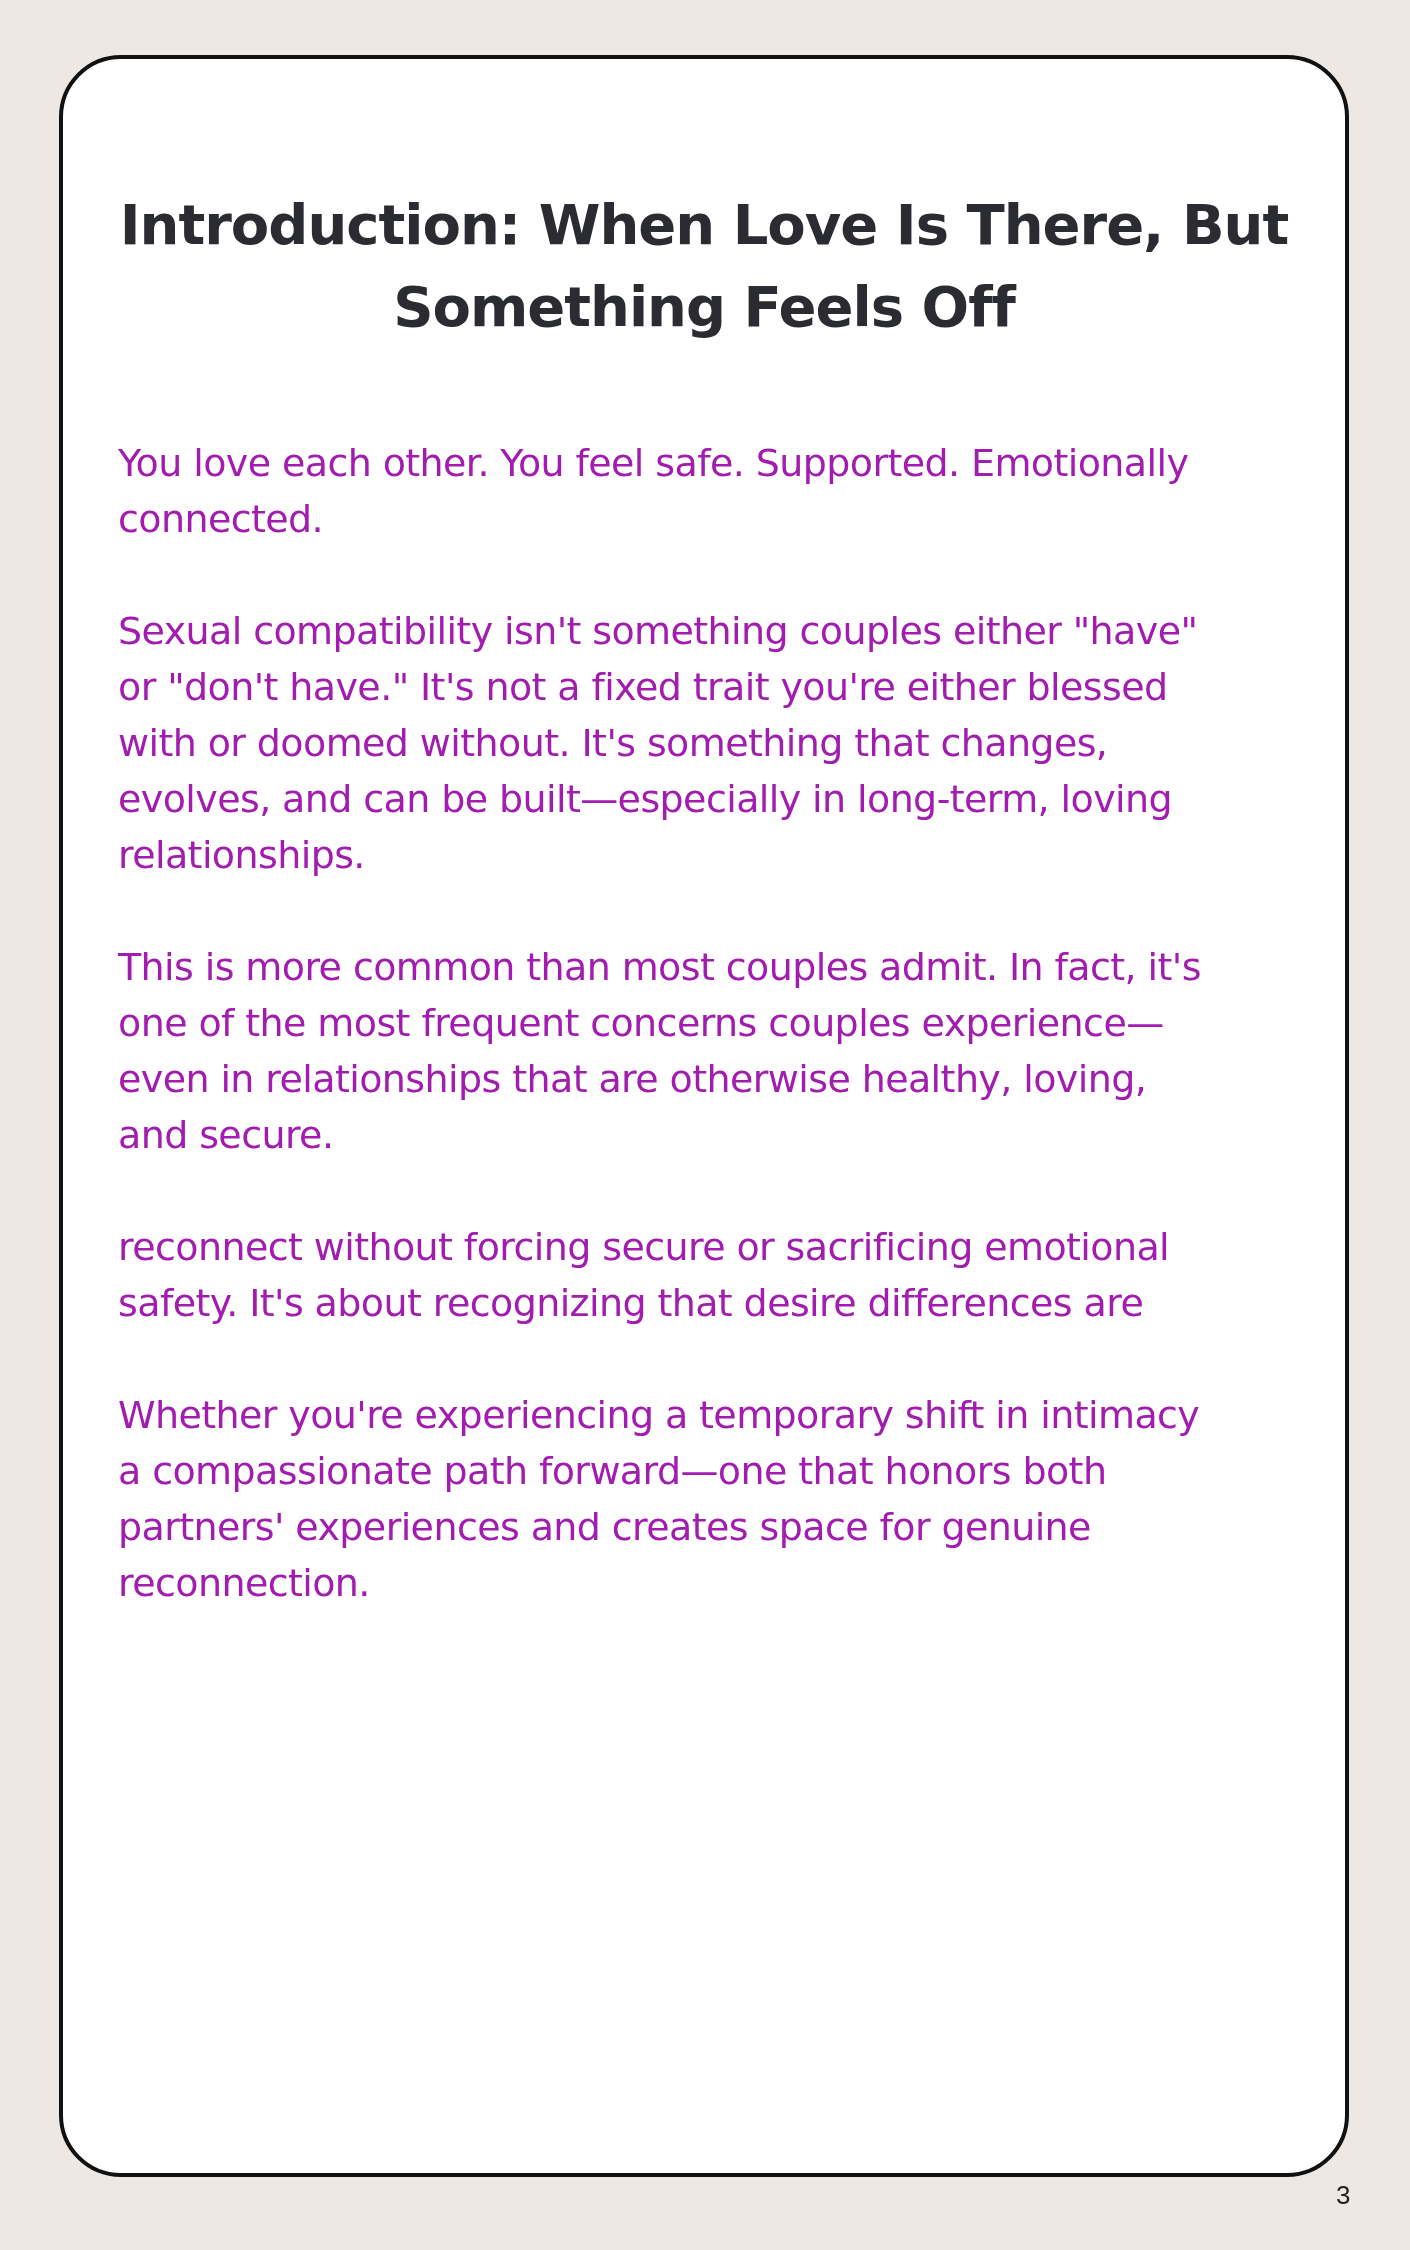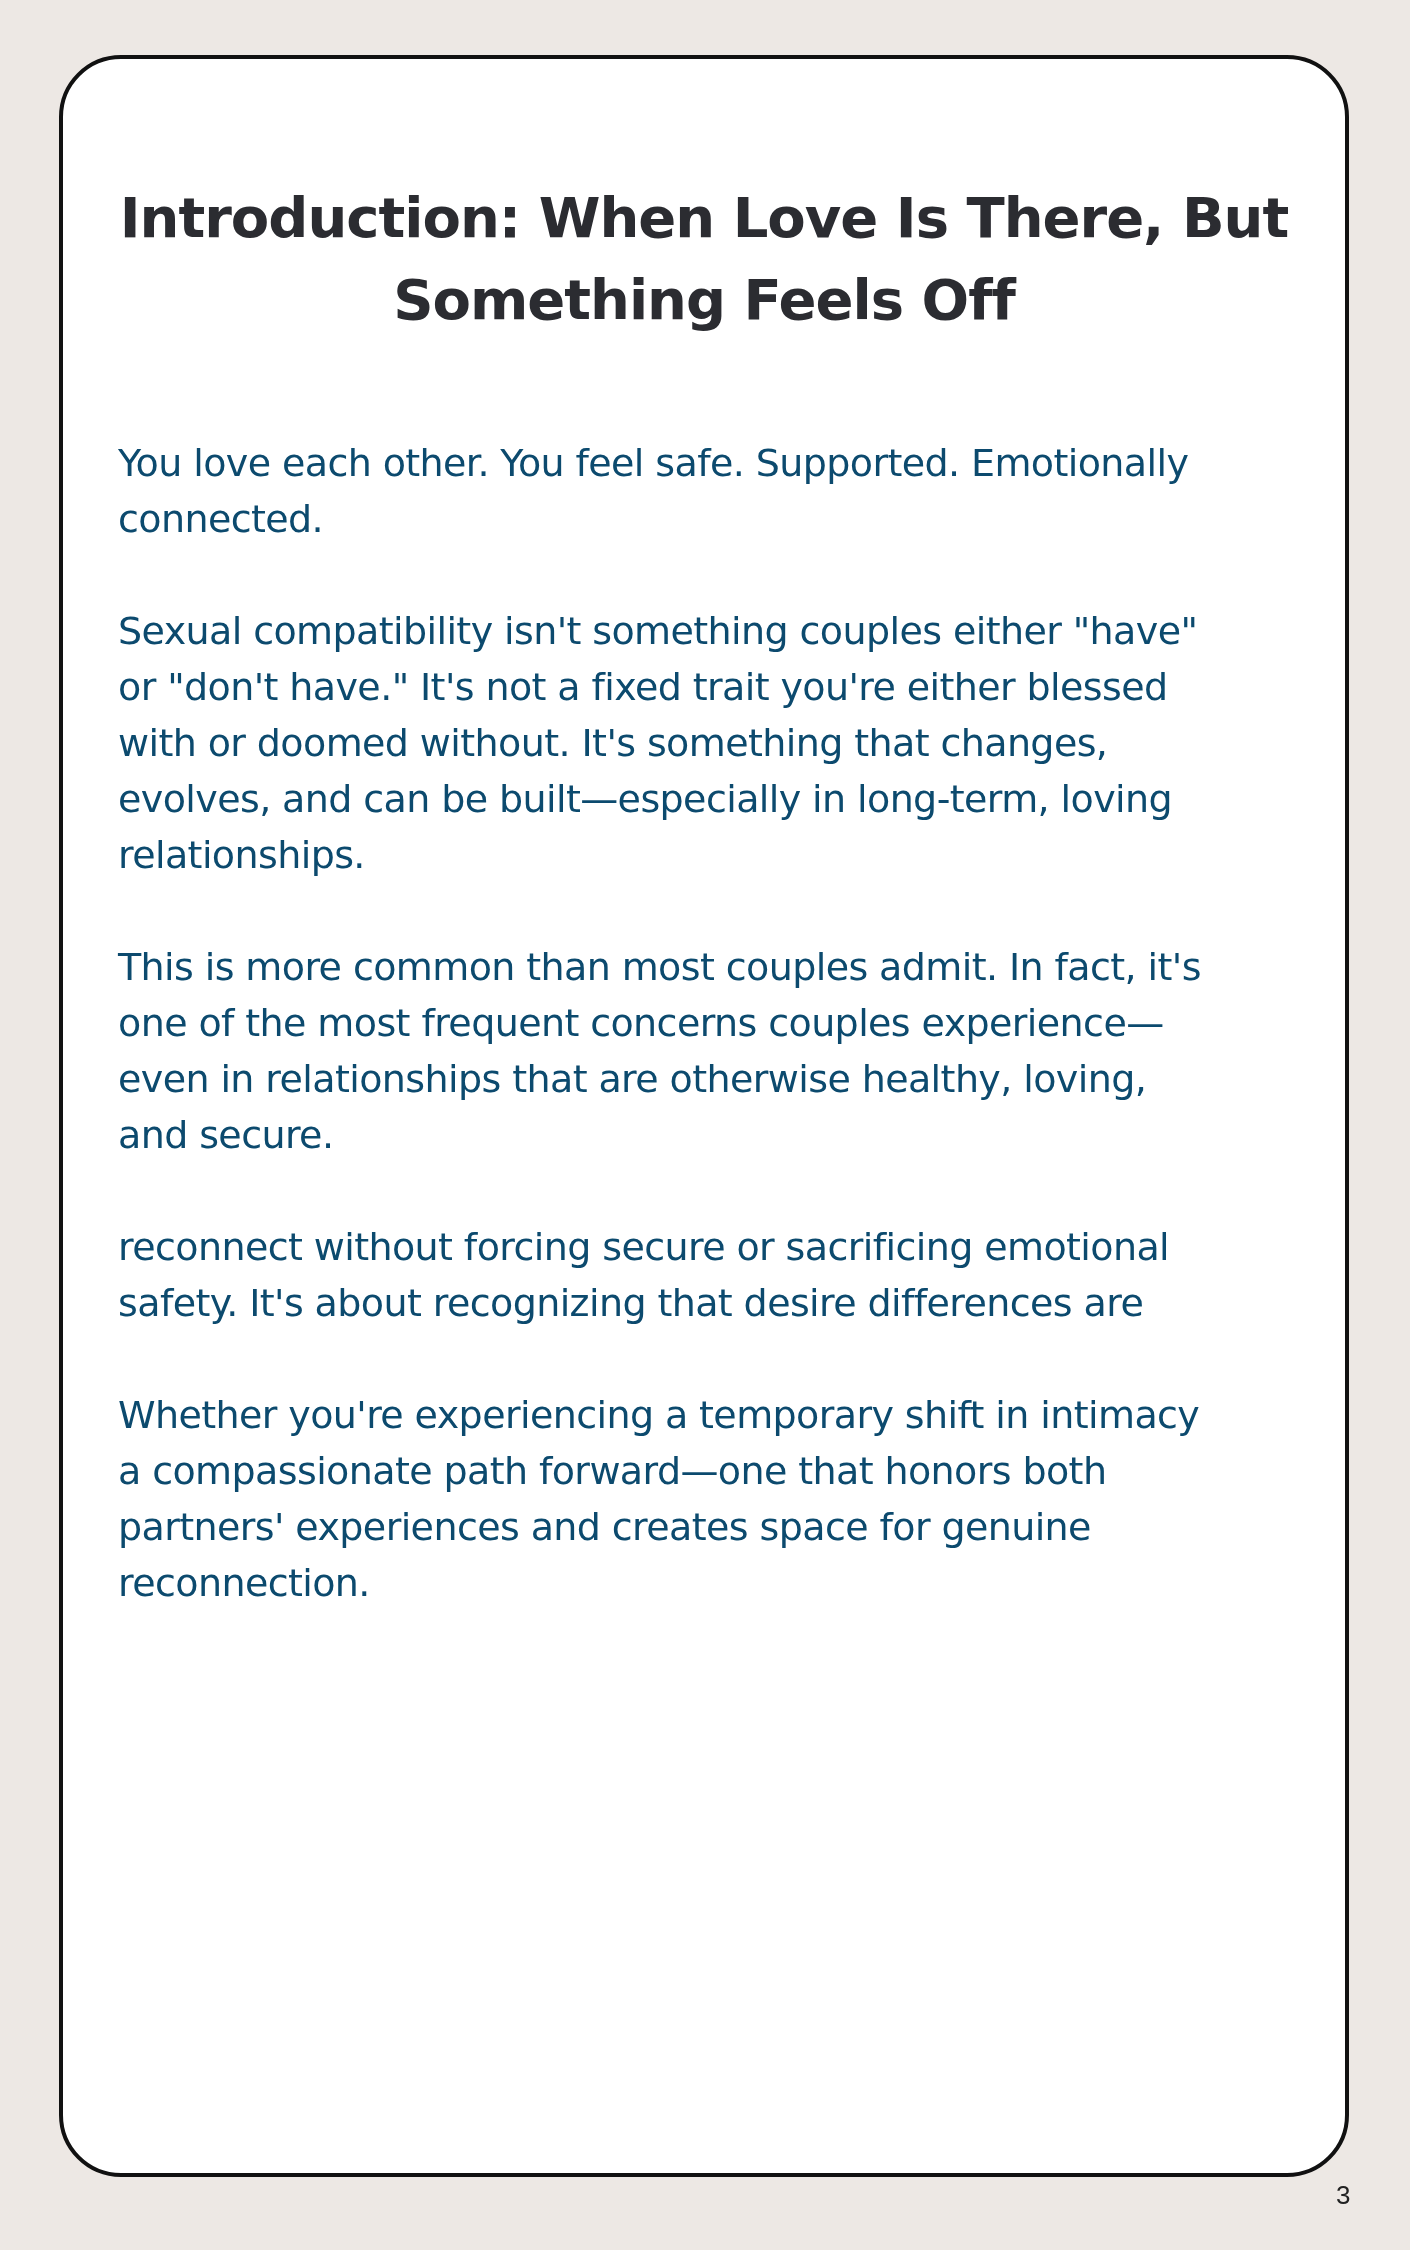--- a/index.html
+++ b/index.html
@@ -2,28 +2,28 @@
 <html><head>
 <meta charset="utf-8">
 <style>
   html, body { margin:0; padding:0; }
   body { width:1410px; height:2250px; background:#ede8e4; position:relative; overflow:hidden; }
   .card {
     position:absolute; left:59px; top:55px; width:1290px; height:2122px;
     box-sizing:border-box; border:4px solid #111; border-radius:62px; background:#ffffff;
   }
   .title {
-    position:absolute; left:0; right:0; top:110px; margin:8px;
+    position:absolute; left:0; right:0; top:110px; margin:15px;
     text-align:center; color:#2b2c31;
     font-family:"DejaVu Sans", sans-serif; font-weight:bold;
     font-size:56px; line-height:82px; letter-spacing:-1px;
   }
   .body {
     position:absolute; left:118px; top:435px; width:1200px;
-    color:#0c4a6e; font-family:"DejaVu Sans", sans-serif;
+    color:#a21caf; font-family:"DejaVu Sans", sans-serif;
     font-size:38px; line-height:56px; letter-spacing:-0.6px;
   }
   .body p { margin:0 0 56px 0; white-space:nowrap; }
   .line { display:block; }
   .page-num {
     position:absolute; left:1336px; top:2180px; color:#222;
     font-family:"Liberation Sans", sans-serif; font-size:26px;
   }
 </style>
 </head>

